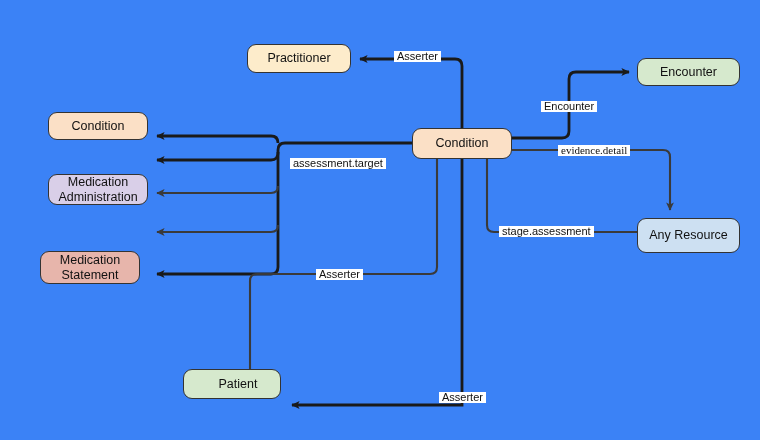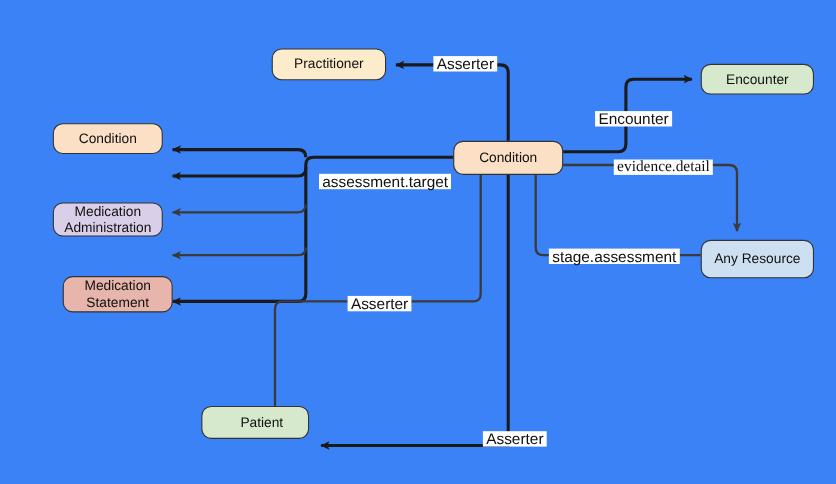--- a/index.html
+++ b/index.html
@@ -24,21 +24,21 @@
     align-items: center;
     justify-content: center;
     text-align: center;
     font-size: 12.5px;
     color: #111111;
     line-height: 1.15;
     z-index: 3;
   }
   .edge-label {
     position: absolute;
-    font-size: 14px;
+    font-size: 11px;
     color: #111111;
     background: #ffffff;
     padding: 0 3px;
     white-space: nowrap;
     z-index: 4;
     line-height: 1;
   }
   svg.wires {
     position: absolute;
     left: 0;
@@ -98,26 +98,26 @@
 
   <div class="node" style="left:247px;top:44px;width:104px;height:29px;background:#fdeccb;">
     <span>Practitioner</span>
   </div>
 
   <div class="node" style="left:48px;top:112px;width:100px;height:28px;background:#fbe0c6;">
     <span>Condition</span>
   </div>
 
 
-  <div class="node" style="left:48px;top:184px;width:100px;height:31px;background:#d9cfe8;">
+  <div class="node" style="left:48px;top:174px;width:100px;height:31px;background:#d9cfe8;">
     <span>Medication Administration</span>
   </div>
 
 
-  <div class="node" style="left:57px;top:251px;width:100px;height:33px;background:#e7b5ab;">
+  <div class="node" style="left:40px;top:251px;width:100px;height:33px;background:#e7b5ab;">
     <span>Medication Statement</span>
   </div>
 
   <div class="node" style="left:412px;top:128px;width:100px;height:31px;background:#fbe0c6;">
     <span>Condition</span>
   </div>
 
   <div class="node" style="left:637px;top:58px;width:103px;height:28px;background:#d6e9cd;">
     <span>Encounter</span>
   </div>

